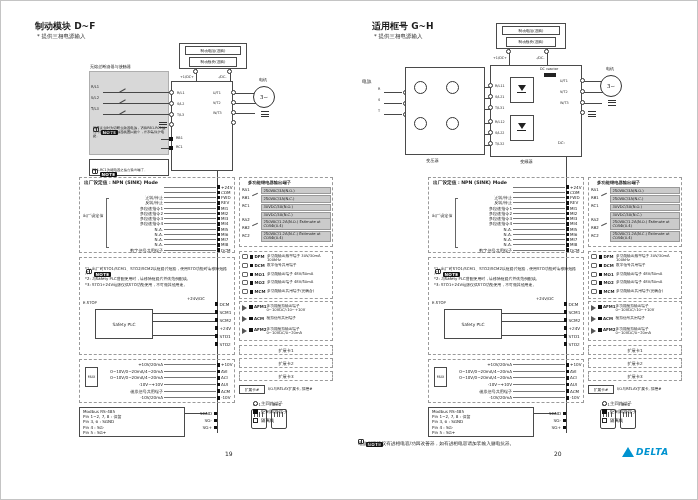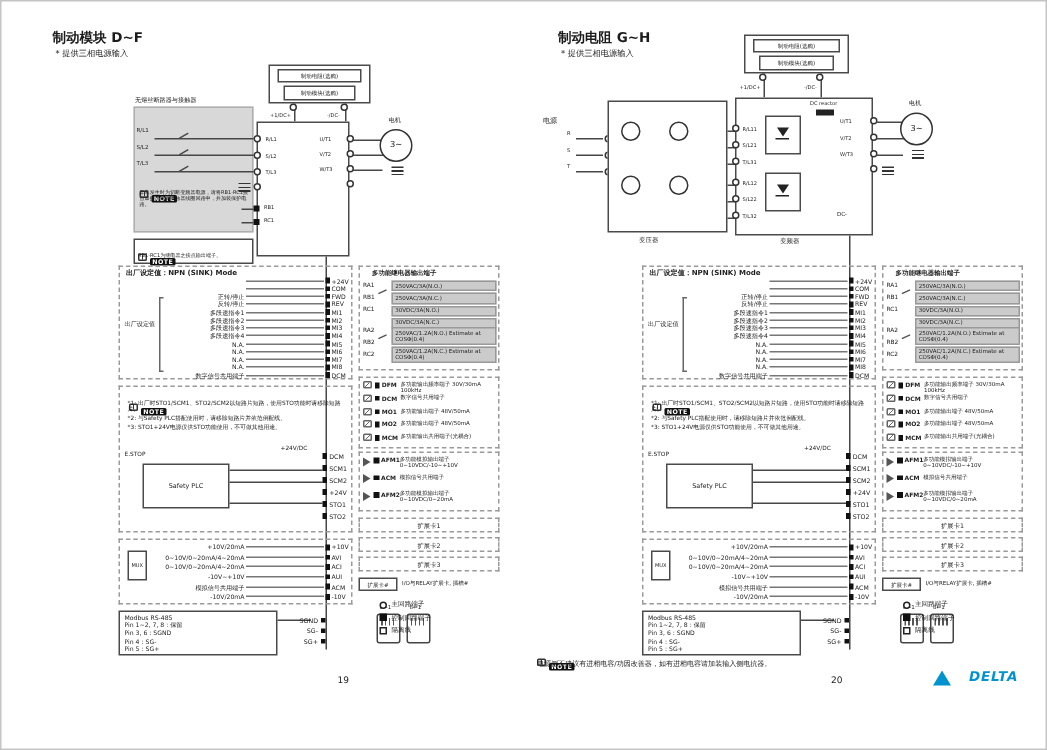--- a/index.html
+++ b/index.html
@@ -54,21 +54,21 @@
   .nbook{display:inline-block;width:6px;height:5px;border:1px solid #333;border-radius:1px;margin-right:1.5px;vertical-align:middle;
         background:linear-gradient(90deg,transparent 0 2px,#333 2px 2.6px,transparent 2.6px)}
   .motor{position:absolute;width:22px;height:22px;border:1px solid #333;border-radius:50%;background:#fff;display:flex;align-items:center;justify-content:center;font-size:5.5px}
   .wind{position:absolute;width:13px;height:13px;border:1px solid #333;border-radius:50%;background:#fff}
   .gnd{position:absolute;width:8px;height:6px;background:repeating-linear-gradient(#333 0 1px,transparent 1px 2.5px)}
   .brk{position:absolute;width:7px;height:1px;background:#474747;transform:rotate(-30deg)}
   .ctk{position:absolute;width:6px;height:1px;background:#555;transform:rotate(-25deg)}
   .diode{position:absolute;width:0;height:0;border-left:4px solid transparent;border-right:4px solid transparent;border-top:6px solid #222}
   .dbar{position:absolute;width:9px;height:1px;background:#222}
   .brace{position:absolute;width:3px;border-left:1px solid #666;border-top:1px solid #666;border-bottom:1px solid #666}
-  .dlogo{position:absolute;display:flex;align-items:center;gap:12px}
+  .dlogo{position:absolute;display:flex;align-items:center;gap:2px}
   .dtri{width:0;height:0;border-left:6px solid transparent;border-right:6px solid transparent;border-bottom:10px solid #0093d0}
   .dtext{color:#0093d0;font-weight:bold;font-style:italic;font-size:9px;letter-spacing:.5px}
 </style>
 </head>
 <body>
 
 <div class="sheet">
 
   <div class="page" style="left:0">
     <div class="abs f90 b" style="left:34px;top:20px">制动模块 D~F</div>
@@ -489,21 +489,21 @@
         <span class="sym sym-square-open"></span>
         <span>隔离线</span>
       </div>
     </div>
 </div>
 
     <div class="abs f60" style="left:224px;top:449px">19</div>
   </div>
 
   <div class="page" style="left:349px">
-    <div class="abs f90 b" style="left:22px;top:20px">制动电阻 G~H</div>
+    <div class="abs f90 b" style="left:22px;top:20px">适用框号 G~H</div>
     <div class="abs f55" style="left:24px;top:32px">* 提供三相电源输入</div>
 
     <div class="abs f46" style="left:12px;top:78px">电源</div>
     <div class="abs f34" style="left:28px;top:86px">R</div>
     <div class="abs f34" style="left:28px;top:97px">S</div>
     <div class="abs f34" style="left:28px;top:108px">T</div>
     <div class="hwire" style="left:34px;top:91px;width:18px"></div>
     <div class="hwire" style="left:34px;top:102px;width:18px"></div>
     <div class="hwire" style="left:34px;top:113px;width:18px"></div>
     <div class="tc" style="left:52.5px;top:88.5px"></div>

